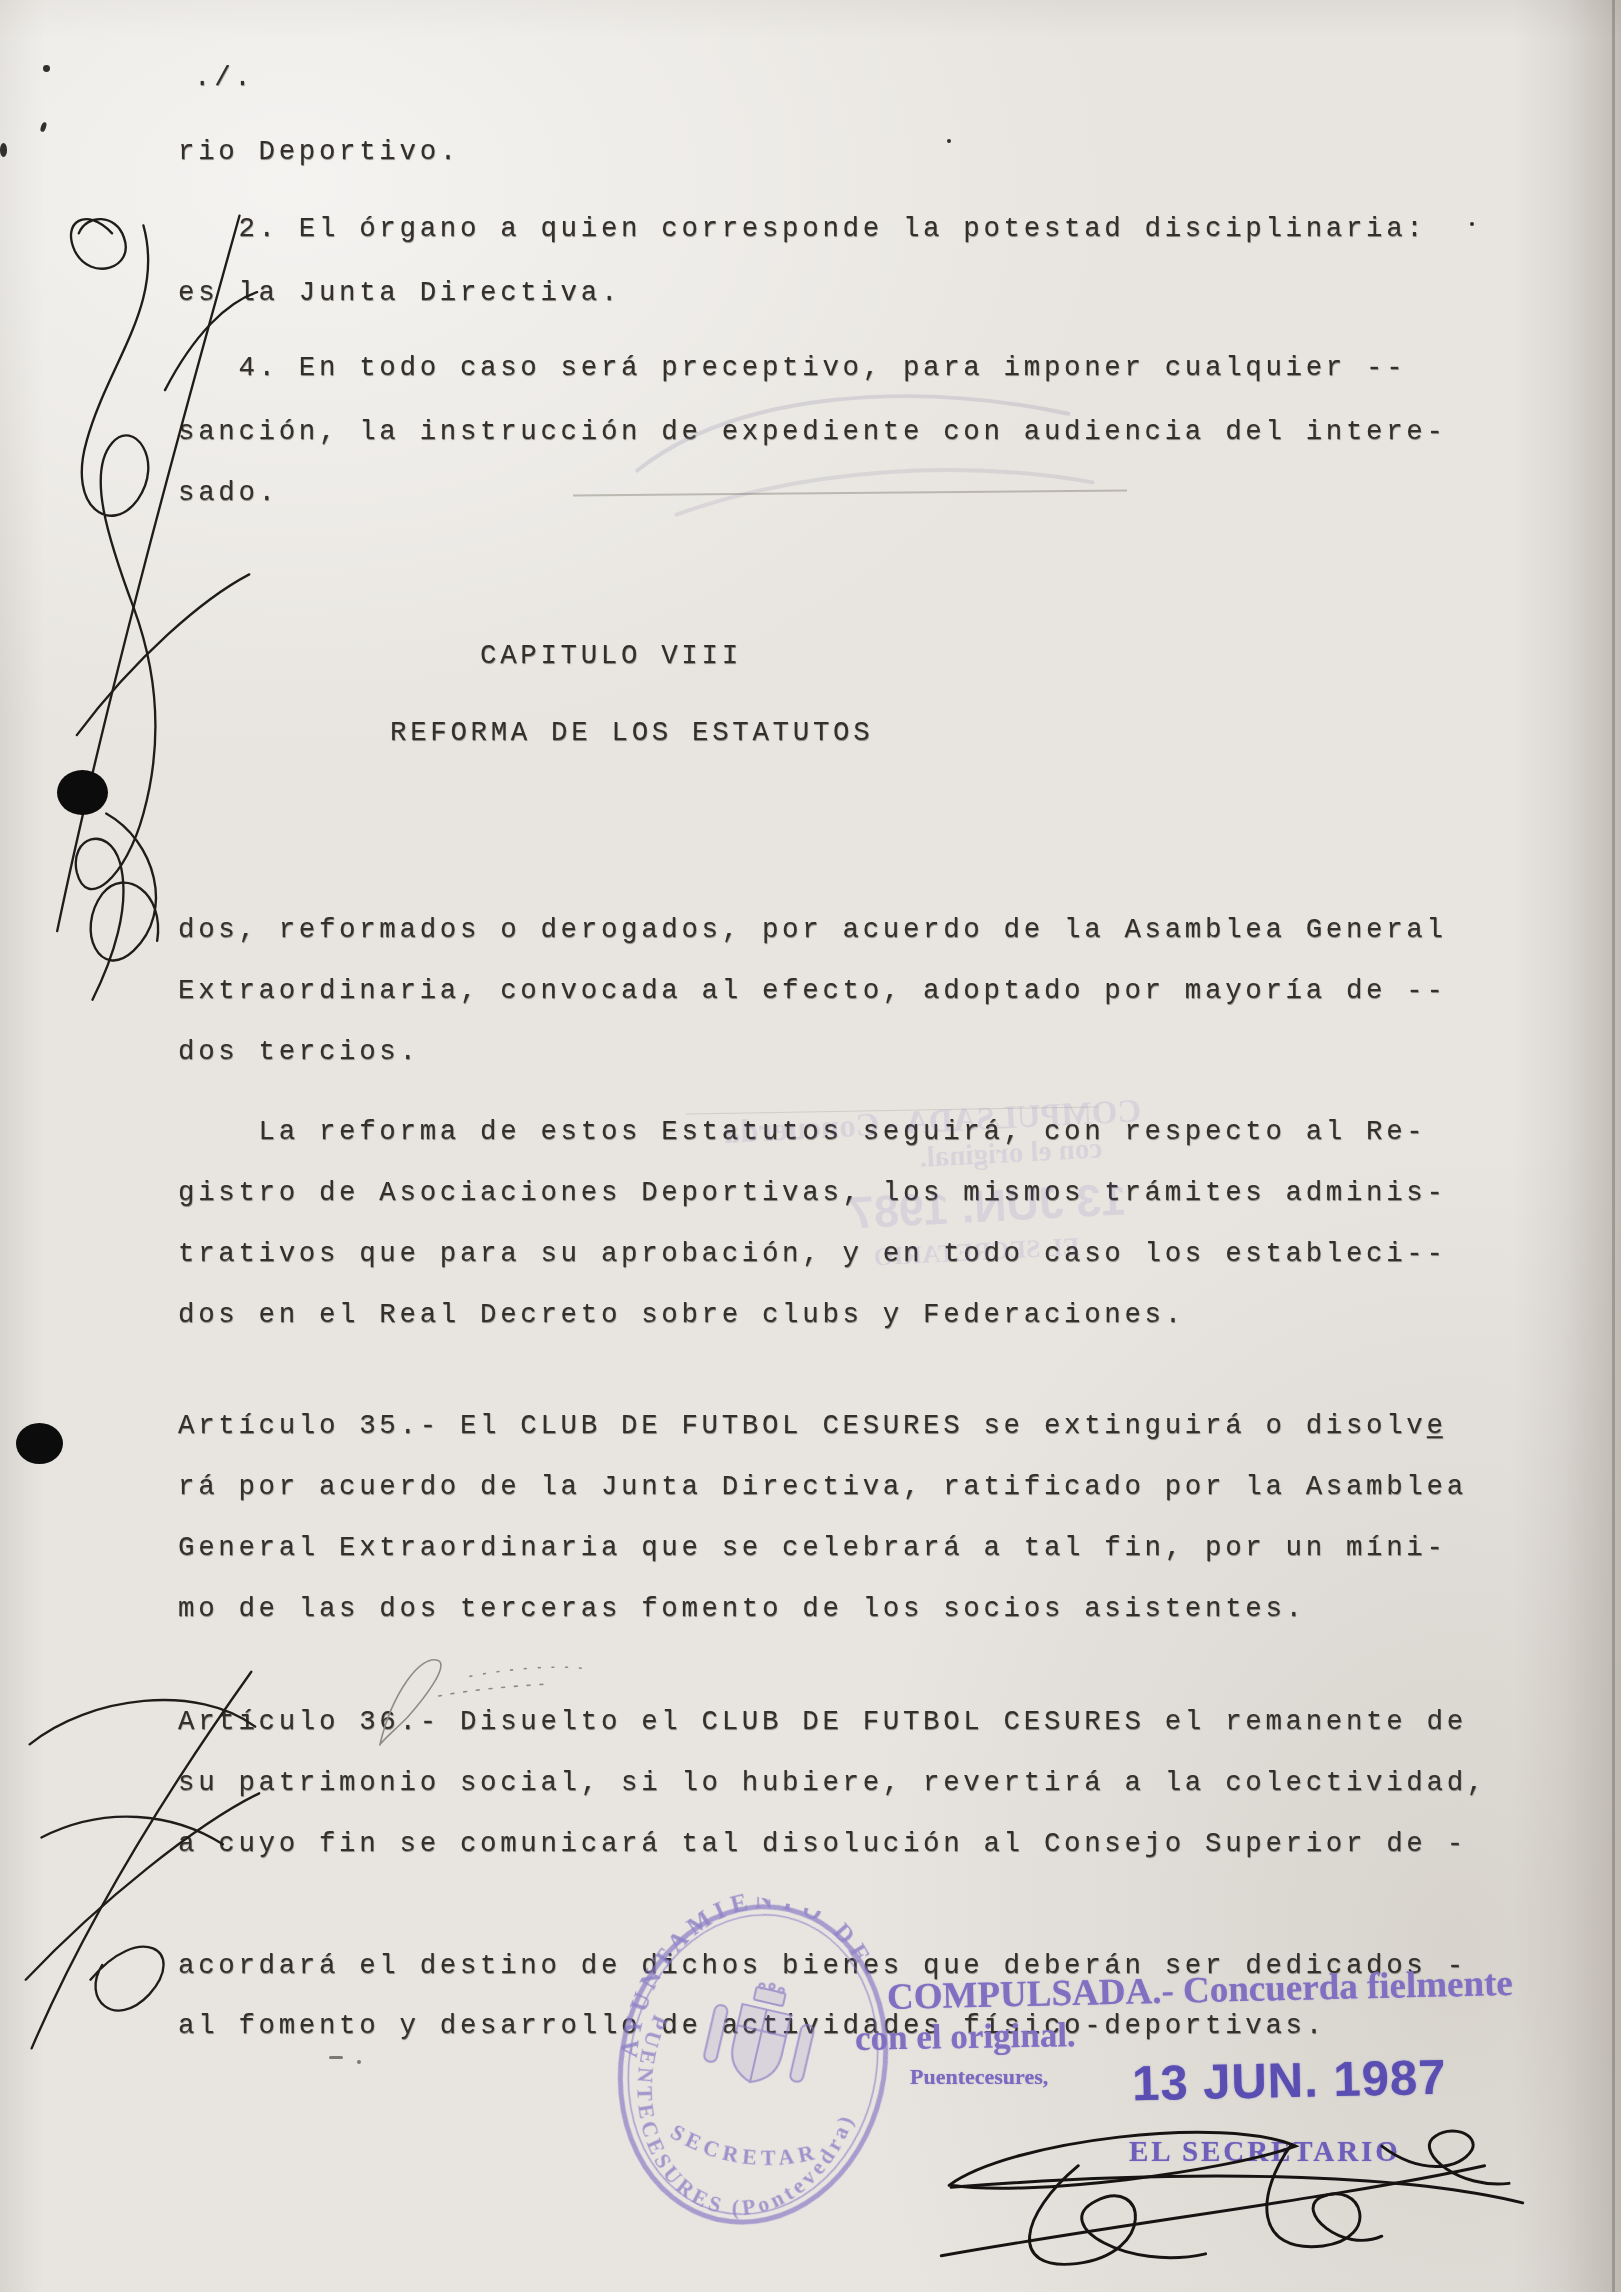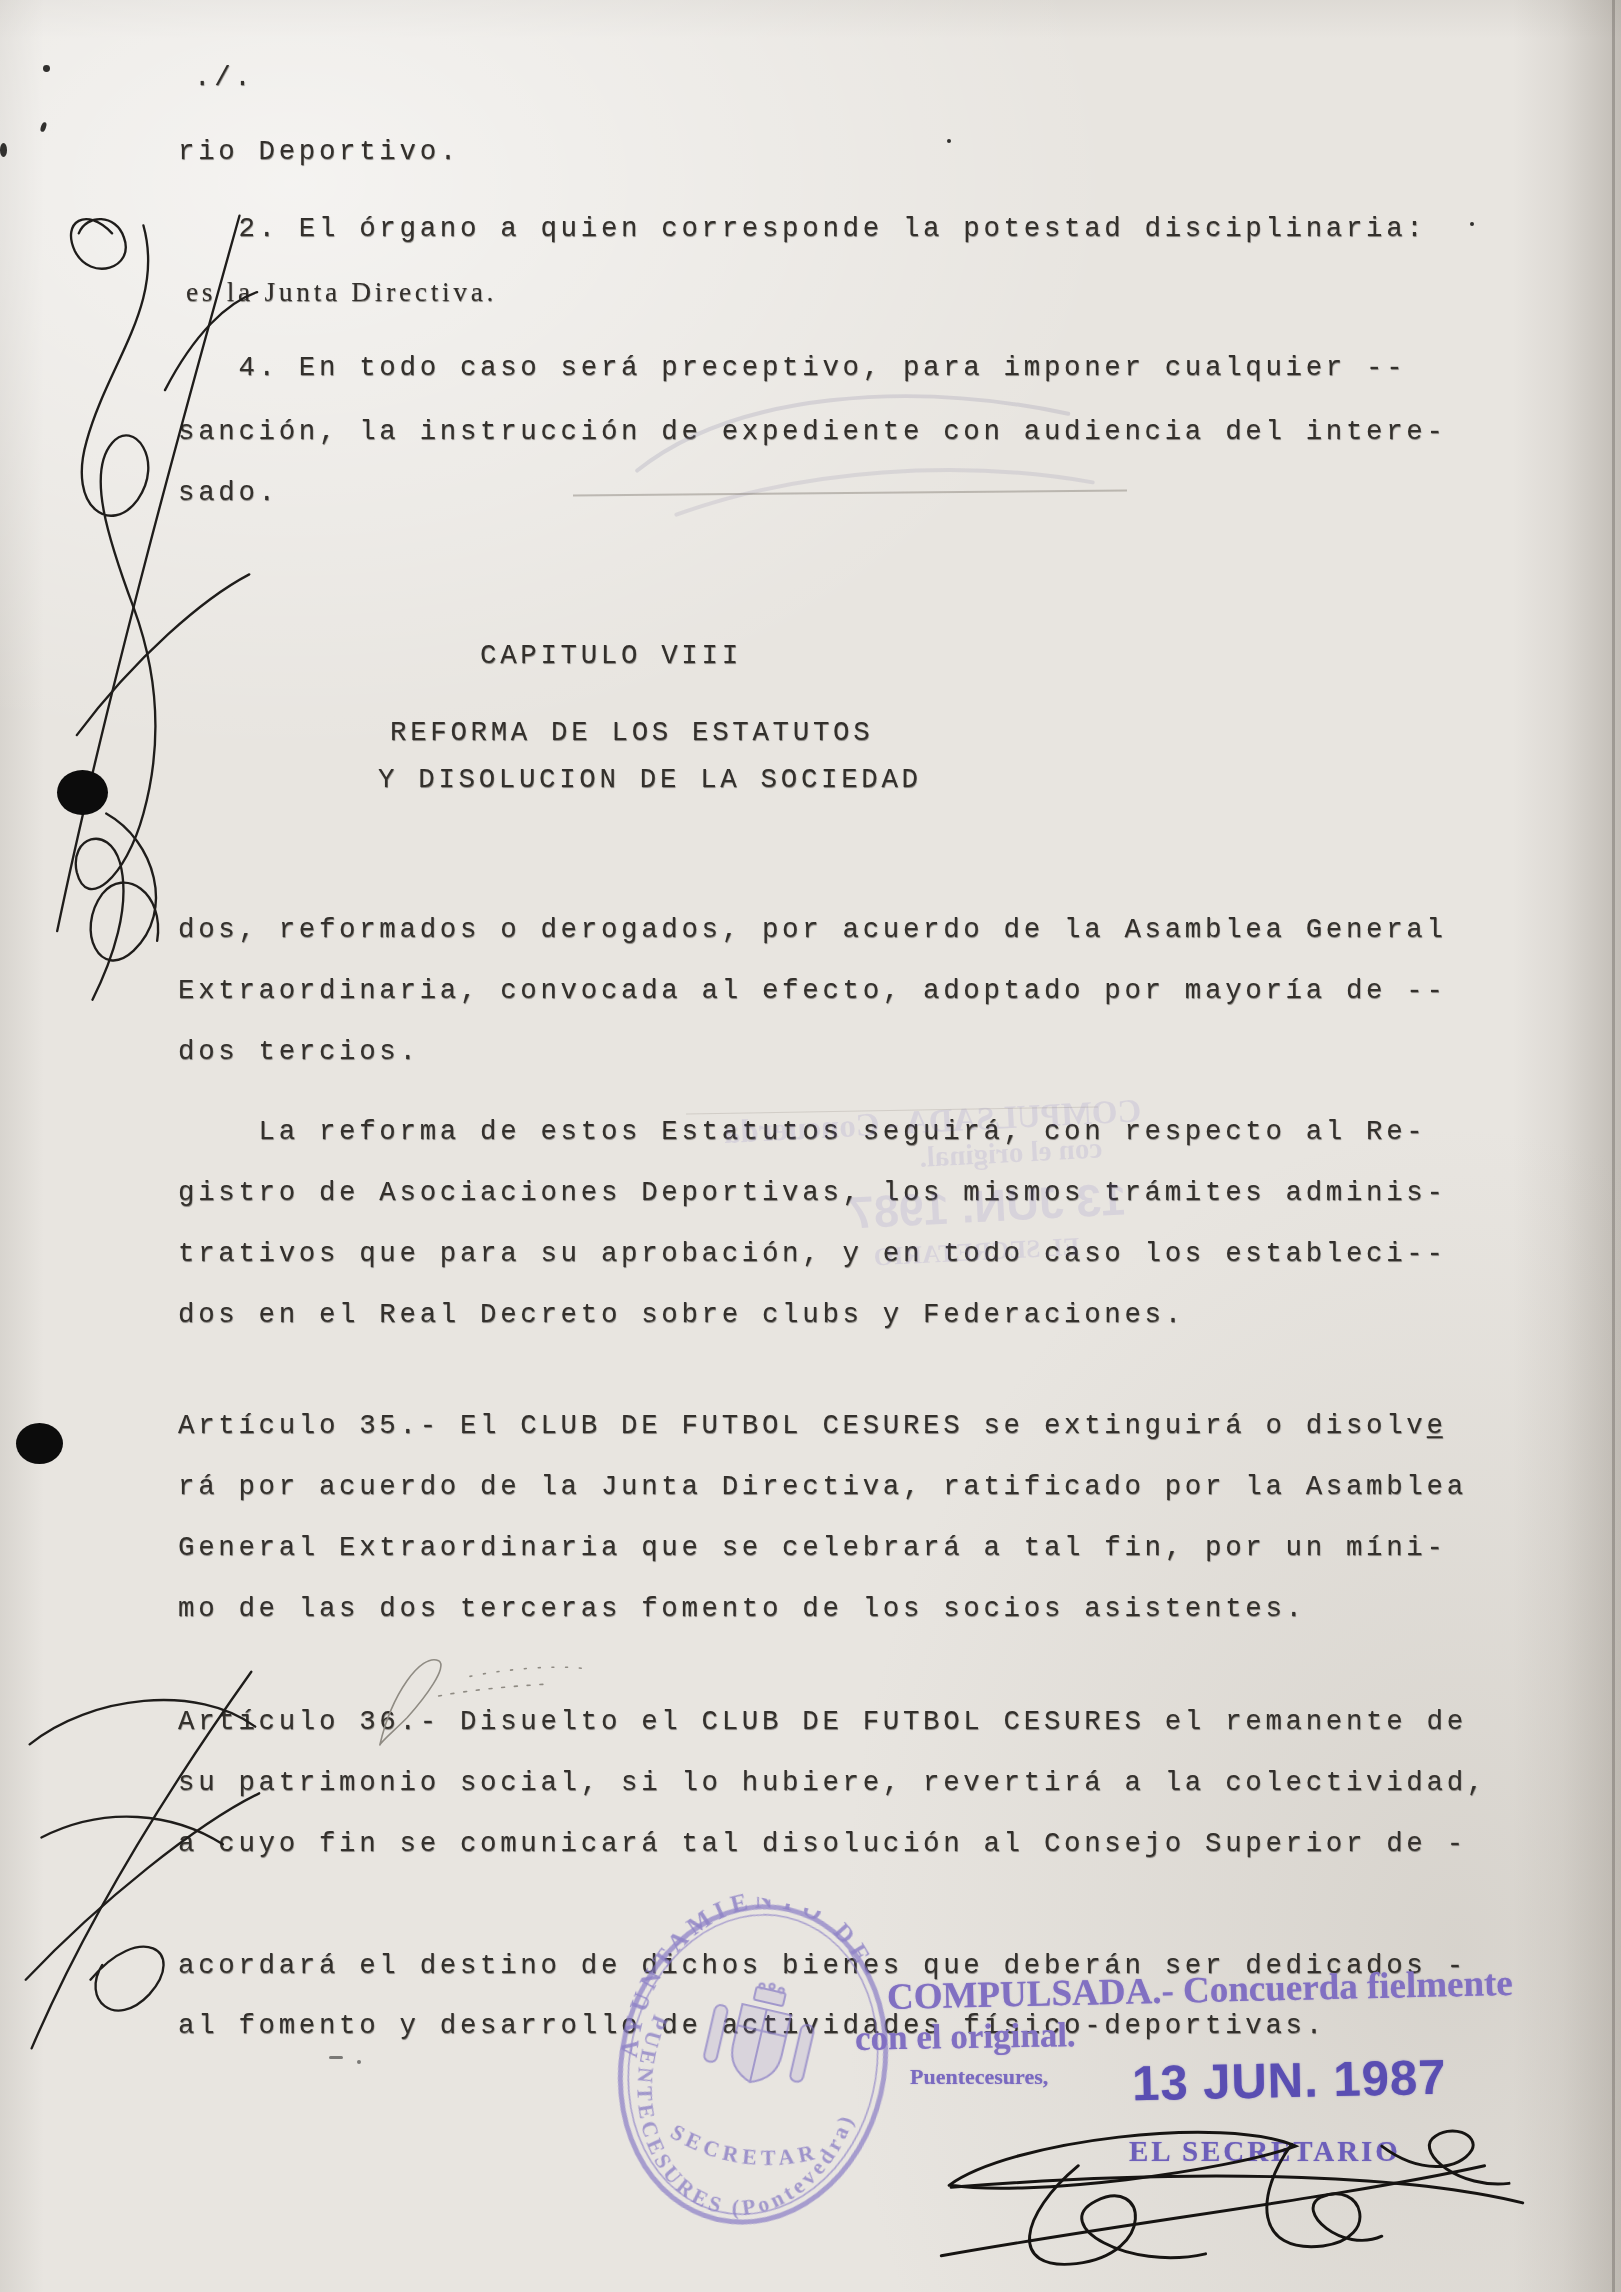--- a/index.html
+++ b/index.html
@@ -50,28 +50,27 @@
   .edge-line{position:absolute;right:5.9px;top:0;width:2.9px;height:2293px;background:rgba(90,84,76,0.35);}
 </style>
 </head>
 <body>
 
 <div class="page">
 
   <div class="tl" style="left:194px;top:61px;">./.</div>
   <div class="tl" style="left:178px;top:135px;">rio Deportivo.</div>
   <div class="tl" style="left:178px;top:212px;">   2. El órgano a quien corresponde la potestad disciplinaria:</div>
-  <div class="tl" style="left:186px;top:276px;font-family:Liberation Serif, serif;">es la Junta Directiva.</div>
+  <div class="tl" style="left:178px;top:276px;">es la Junta Directiva.</div>
   <div class="tl" style="left:178px;top:351px;">   4. En todo caso será preceptivo, para imponer cualquier --</div>
   <div class="tl" style="left:178px;top:415px;">sanción, la instrucción de expediente con audiencia del intere-</div>
   <div class="tl" style="left:178px;top:476px;">sado.</div>
 
   <div class="tl" style="left:480px;top:639px;">CAPITULO VIII</div>
   <div class="tl" style="left:390px;top:716px;">REFORMA DE LOS ESTATUTOS</div>
-  <div class="tl" style="left:378px;top:763px;">Y DISOLUCION DE LA SOCIEDAD</div>
 
   <div class="tl" style="left:178px;top:913px;">dos, reformados o derogados, por acuerdo de la Asamblea General</div>
   <div class="tl" style="left:178px;top:974px;">Extraordinaria, convocada al efecto, adoptado por mayoría de --</div>
   <div class="tl" style="left:178px;top:1035px;">dos tercios.</div>
 
   <div class="tl" style="left:178px;top:1115px;">    La reforma de estos Estatutos seguirá, con respecto al Re-</div>
   <div class="tl" style="left:178px;top:1176px;">gistro de Asociaciones Deportivas, los mismos trámites adminis-</div>
   <div class="tl" style="left:178px;top:1237px;">trativos que para su aprobación, y en todo caso los estableci--</div>
   <div class="tl" style="left:178px;top:1298px;">dos en el Real Decreto sobre clubs y Federaciones.</div>
 

